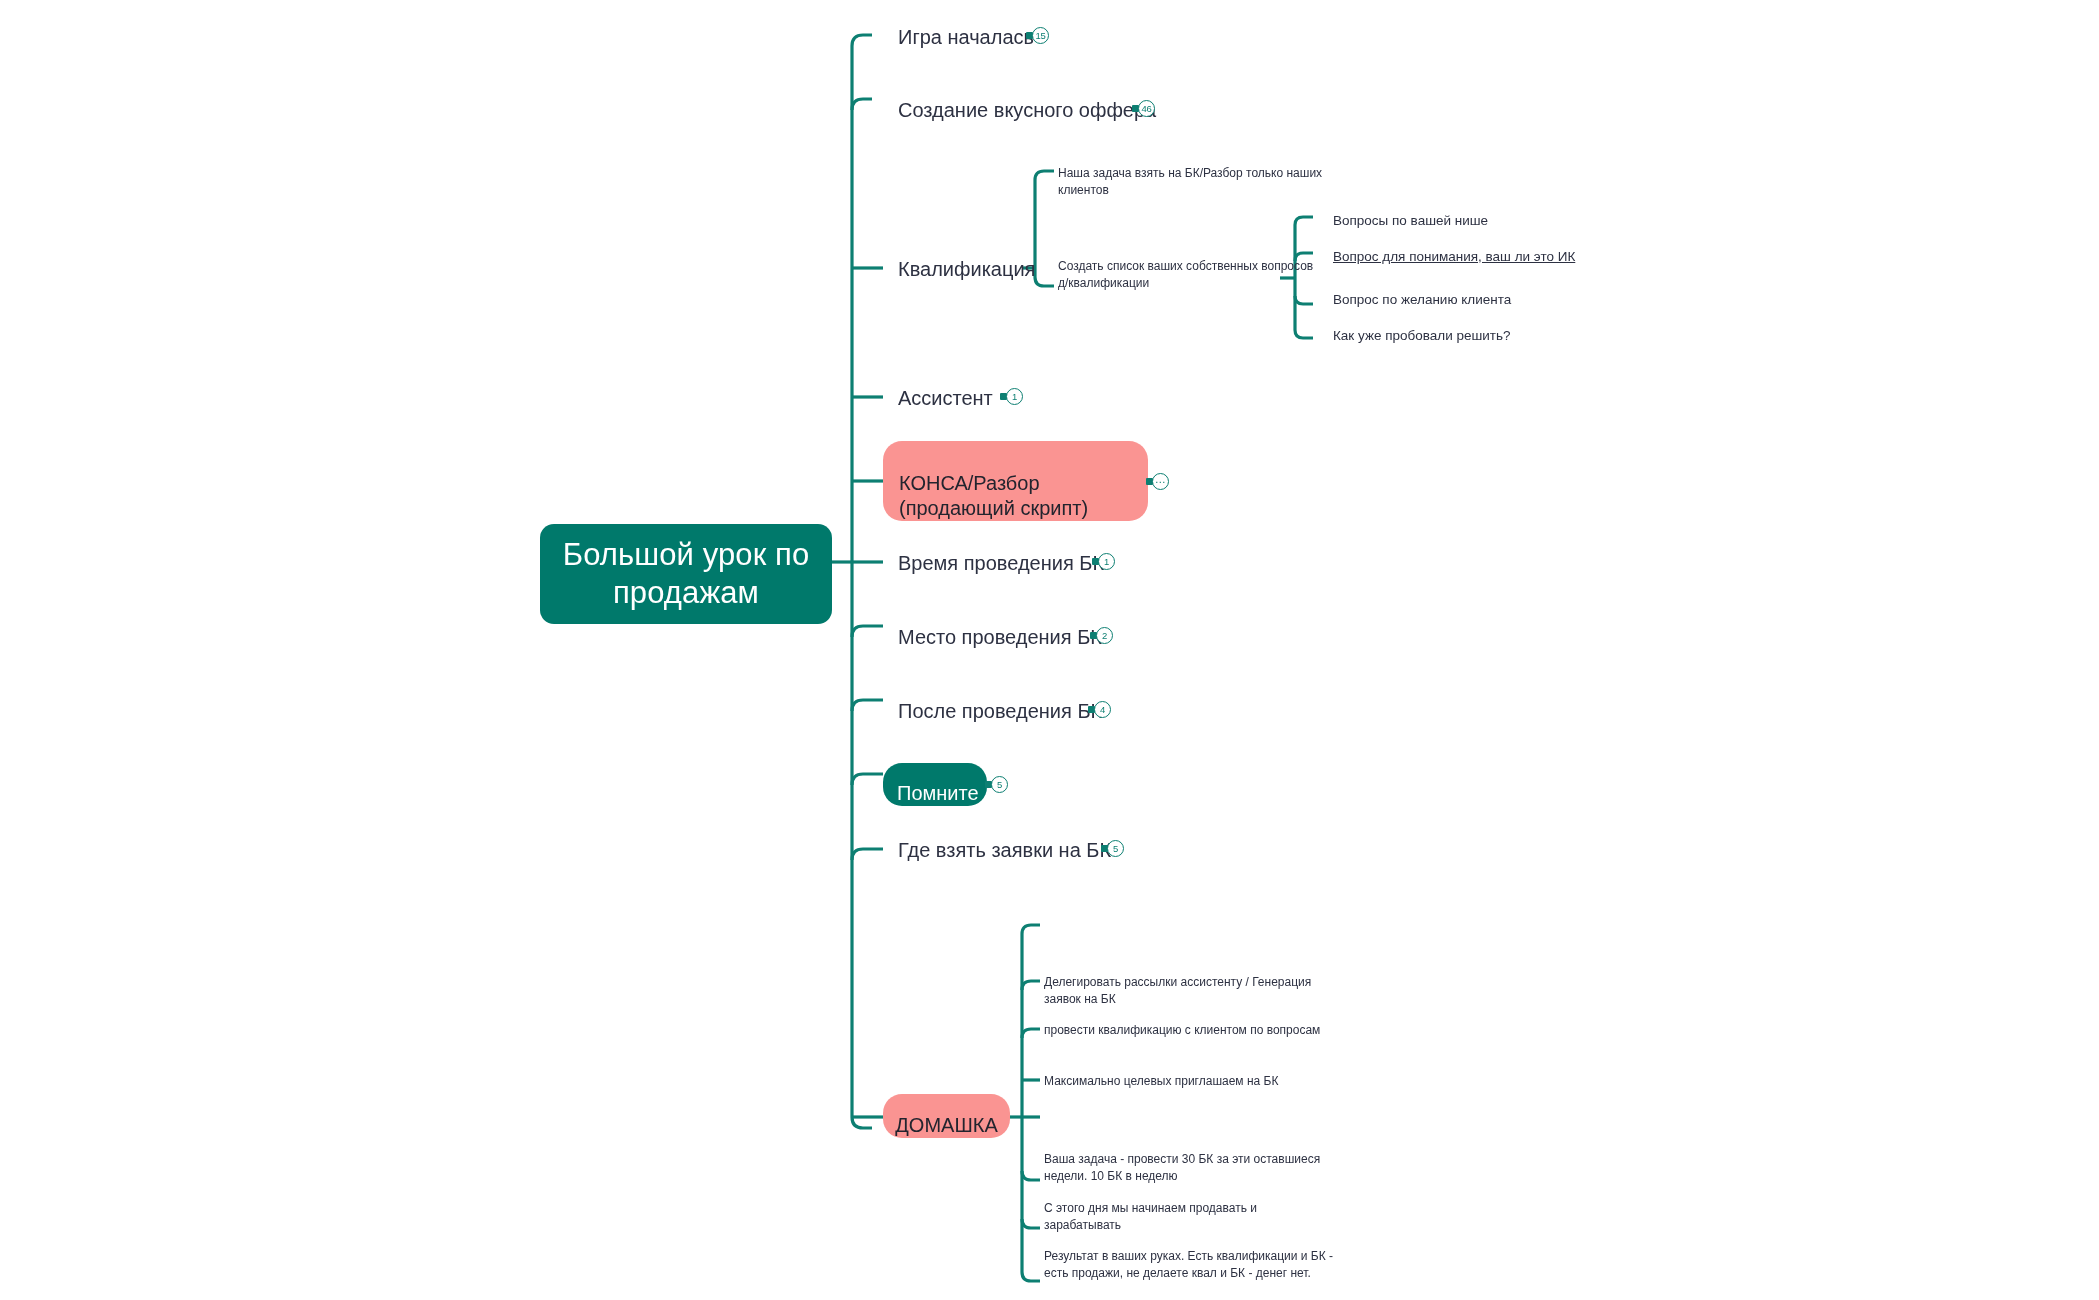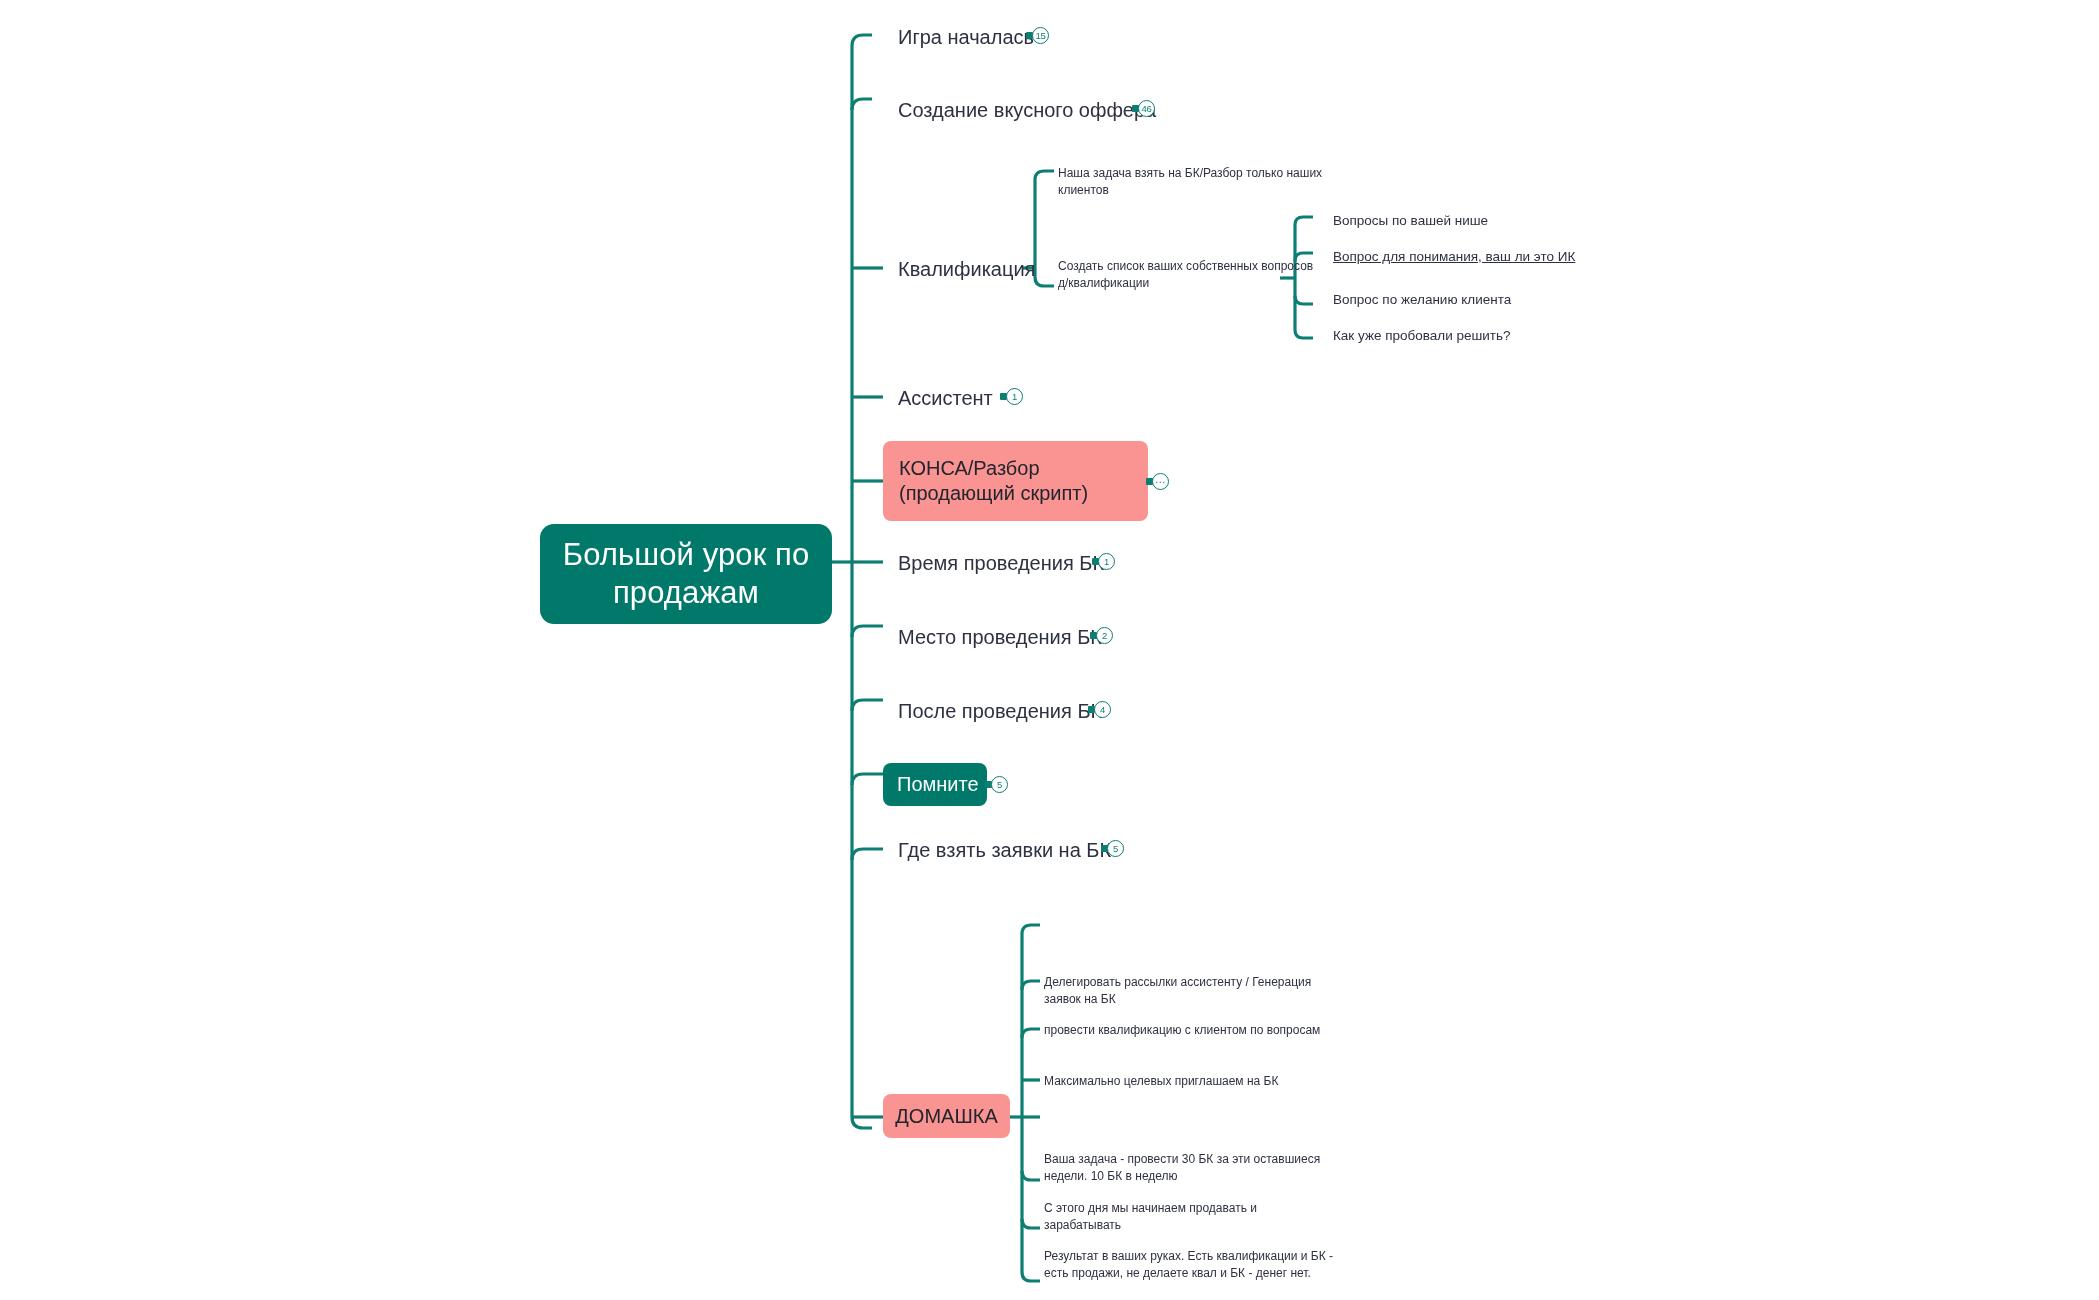--- a/index.html
+++ b/index.html
@@ -18,21 +18,21 @@
 
   .root{
     background:#00796b;color:#ffffff;border-radius:14px;
     display:flex;align-items:center;justify-content:center;text-align:center;
     font-size:31px;line-height:1.22;padding:14px 18px;letter-spacing:.1px;
   }
 
   .lvl1{font-size:20px;line-height:1.25;white-space:nowrap;color:#2d3142;}
 
   .pill{
-    border-radius:8px;display:flex;align-items:center;
+    border-radius:19px;display:flex;align-items:flex-end;
     box-sizing:border-box;line-height:1.24;
   }
   .pill.salmon{background:#fa9492;color:#22242e;}
   .pill.teal{background:#00796b;color:#ffffff;}
 
   .lvl2{font-size:12px;line-height:1.45;color:#2d3142;}
   .lvl3{font-size:13.5px;line-height:1.45;color:#2d3142;white-space:nowrap;}
 
   
   .badge{

